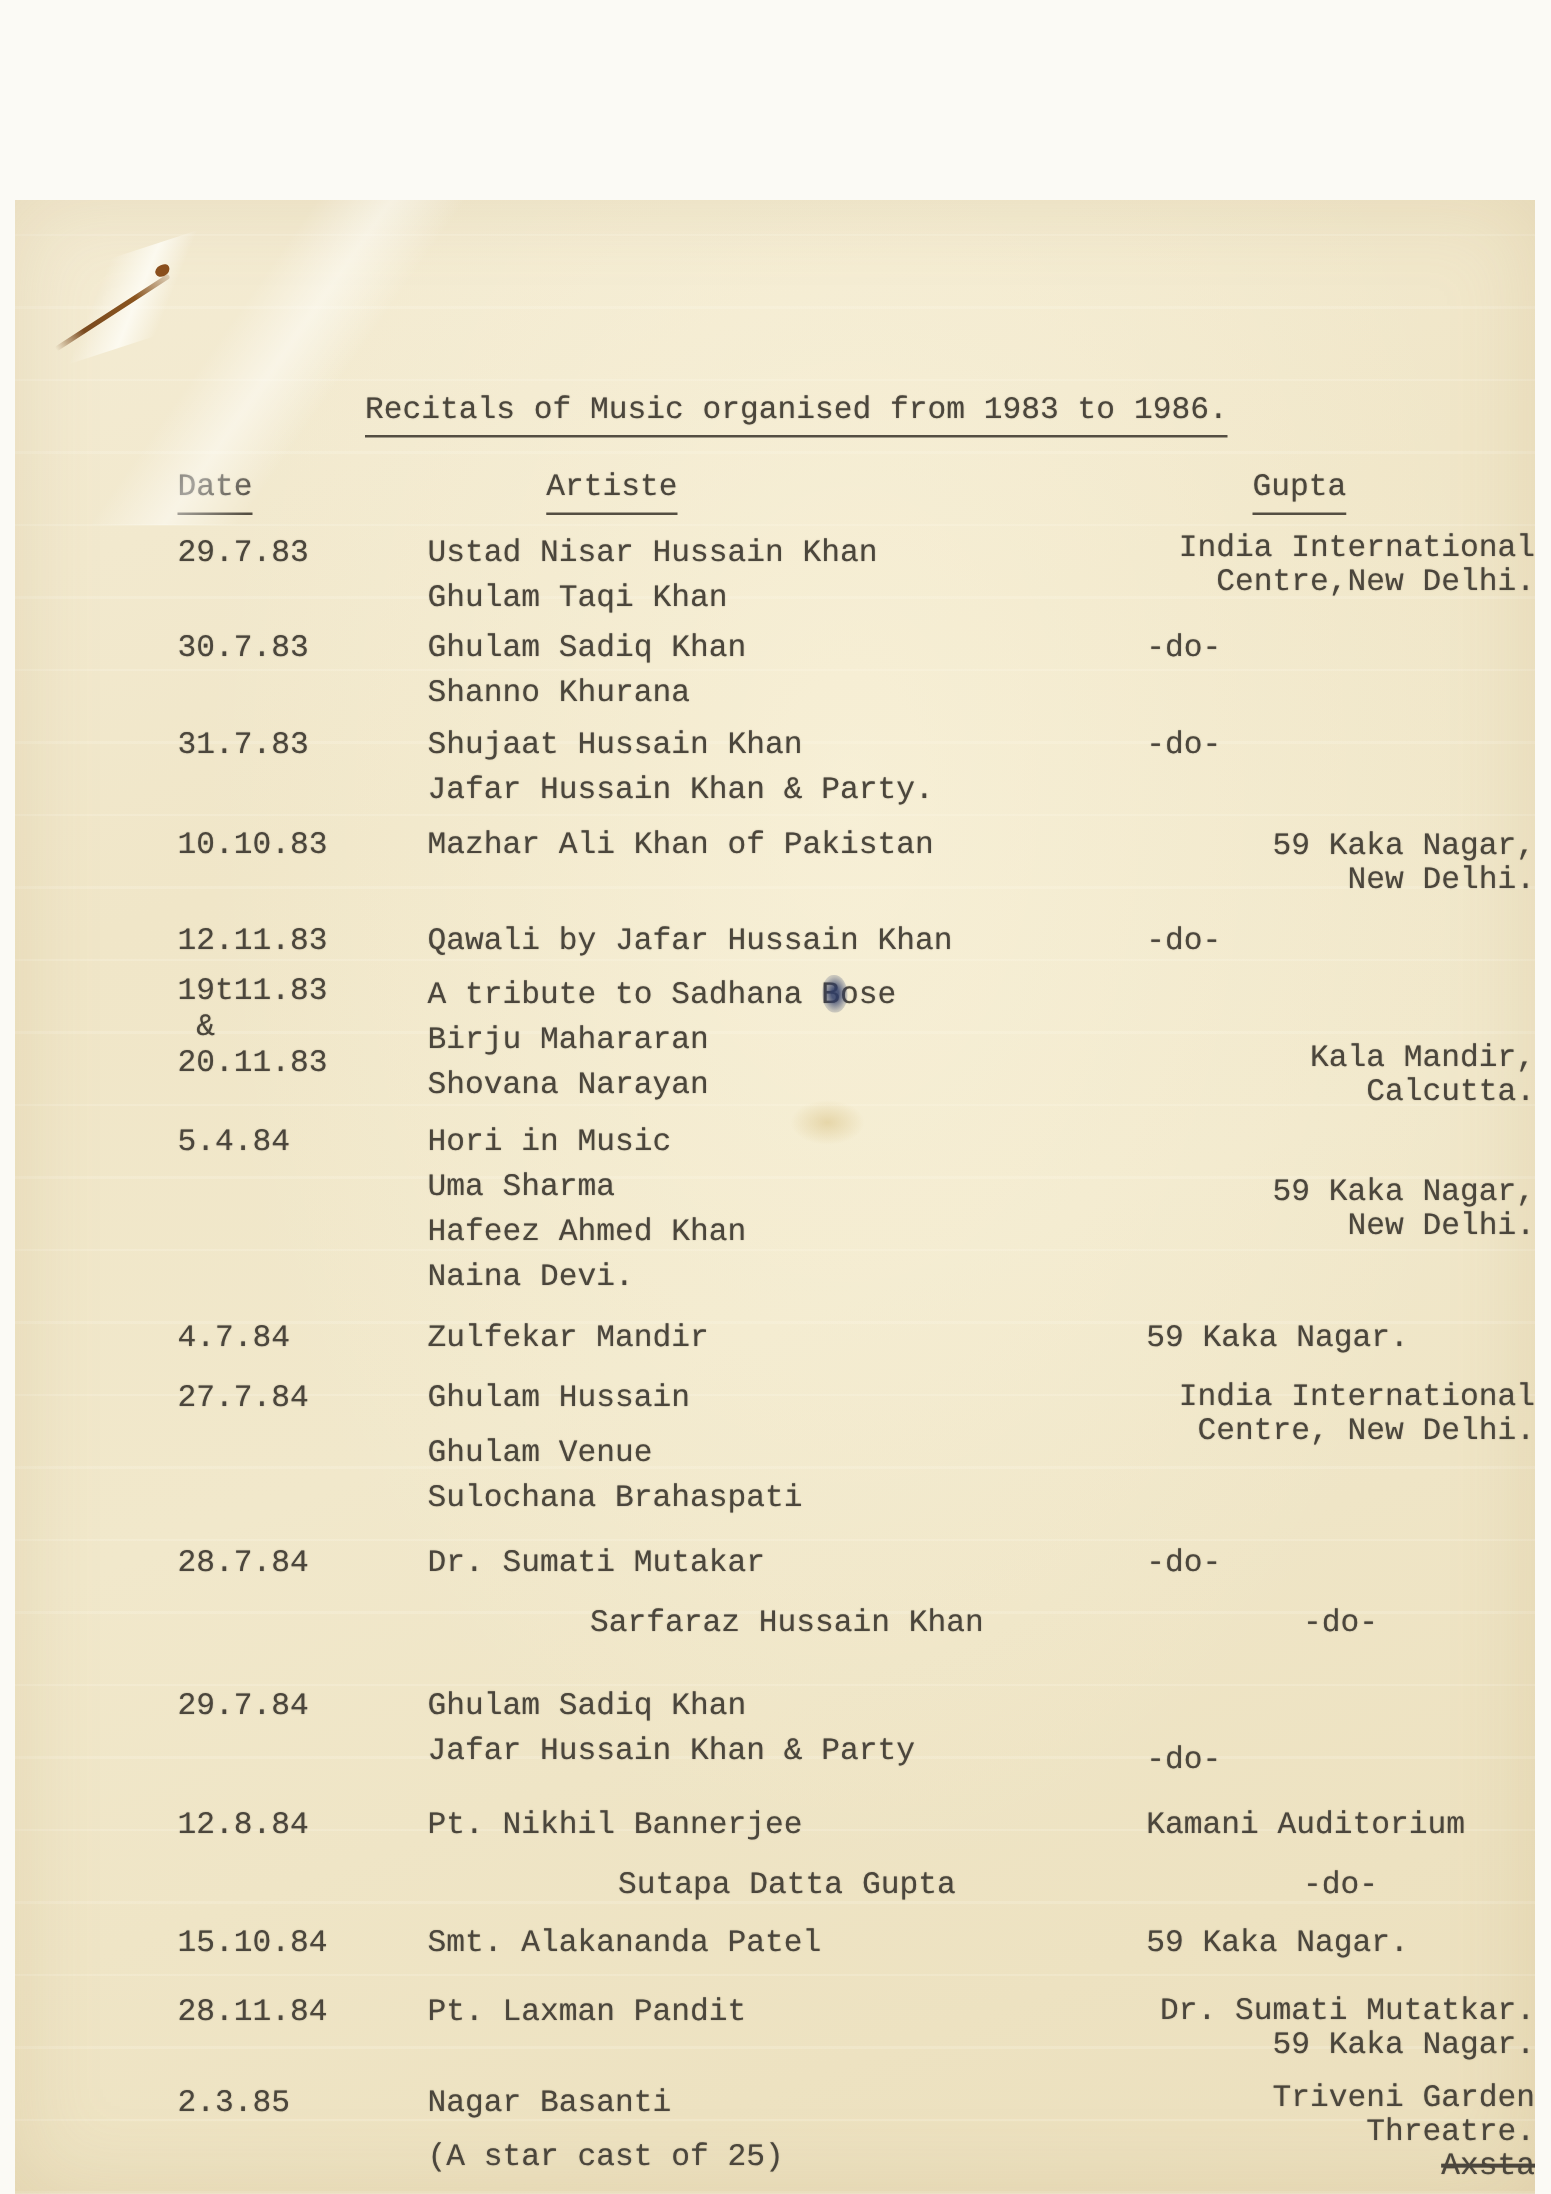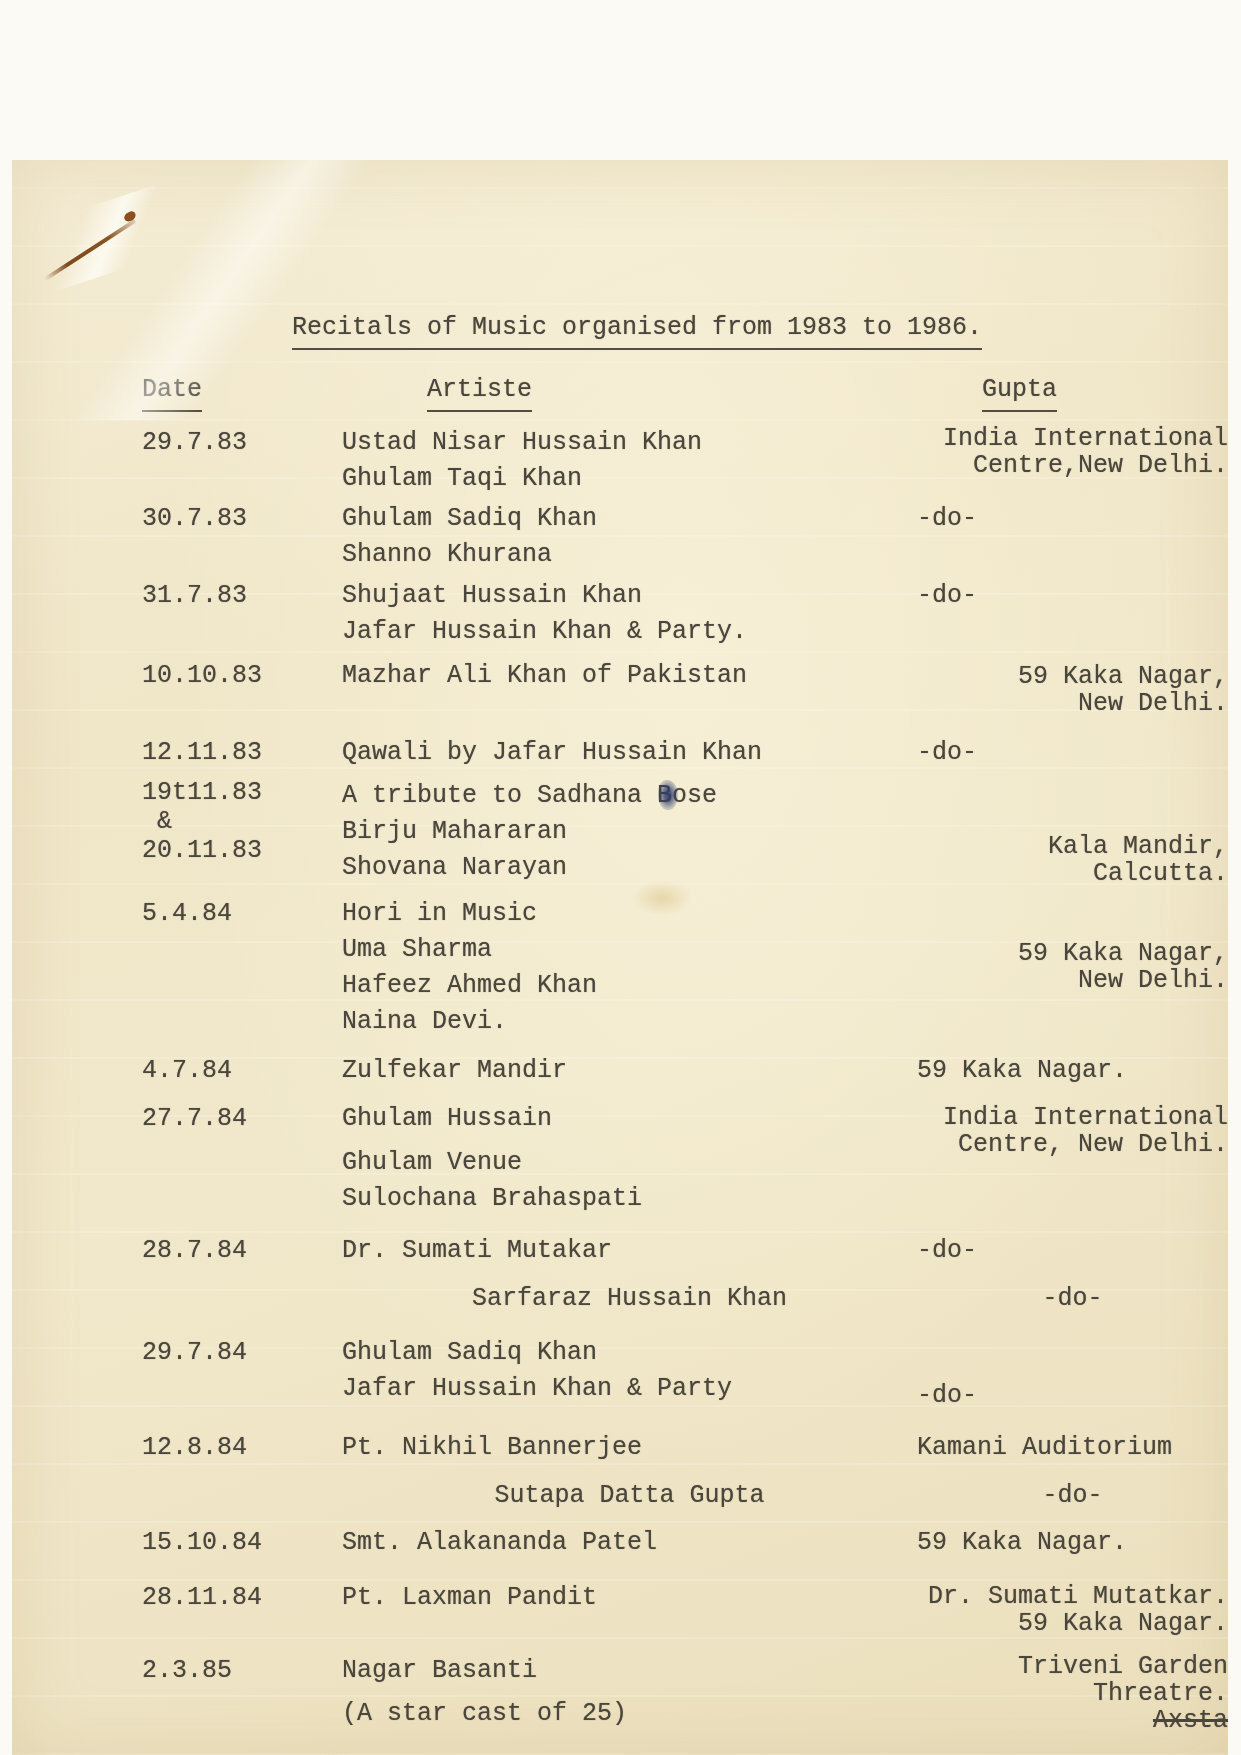--- a/index.html
+++ b/index.html
@@ -46,21 +46,21 @@
     position:absolute; left:0; top:0; width:100%; height:100%;
     padding:150px 0 0 130px; box-sizing:border-box;
     color:#4b463c; font-size:25px;
     text-shadow: 0 0 1px rgba(70,64,52,0.55);
   }
   .title-wrap { margin:0 0 22px 150px; line-height:36px; }
   .title-wrap span {
     display:inline-block; border-bottom:2px solid #544e42; padding-bottom:2px;
   }
   .row { display:grid; grid-template-columns:200px 575px 1fr; align-items:start; }
-  .head-row { margin-bottom:13px; line-height:36px; }
+  .head-row { margin-bottom:13px; line-height:36px;gap:10px; }
   .head-row .hd {
     display:inline-block; border-bottom:2px solid #544e42; padding-bottom:2px;
   }
   .hd-artiste { margin-left:85px; }
   .hd-venue  { margin-left:65px; }
   .cell span { display:block; line-height:36px; white-space:pre; }
   .venue.tight span { line-height:27px;text-align:right; }
   .date.lh29 span { line-height:29px; }
   .pt3  { padding-top:3px; }
   .pt5  { padding-top:5px; }
@@ -68,21 +68,21 @@
   .pt44 { padding-top:44px; }
   .pt55 { padding-top:55px; }
   .mt7  { margin-top:7px; }
   .mt8  { margin-top:8px; }
   .mt12 { margin-top:12px;text-align:center; }
   .ml15 { margin-left:15px; }
   .struck { text-decoration:line-through; text-decoration-thickness:3px; }
   .r1{margin-bottom:4px}.r2{margin-bottom:5px}.r3{margin-bottom:8px}
   .r4{margin-bottom:18px}.r5{margin-bottom:7px}.r6{margin-bottom:9px}
   .r7{margin-bottom:13px}.r8{margin-bottom:12px}.r9{margin-bottom:16px}
-  .r10{margin-bottom:18px}.r11{margin-bottom:16px}.r12{margin-bottom:11px}
+  .r10{margin-bottom:30px}.r11{margin-bottom:16px}.r12{margin-bottom:11px}
   .r13{margin-bottom:19px}.r14{margin-bottom:16px}.r15{margin-bottom:0}
   .ink-blot {
     position:absolute; left:316px; top:2px; width:20px; height:30px;
     background: radial-gradient(ellipse, rgba(46,60,104,0.85) 20%, rgba(46,60,104,0.25) 65%, rgba(46,60,104,0) 100%);
     border-radius:45% 55% 50% 50%;
   }
   .rel { position:relative; }
 </style>
 </head>
 <body>

